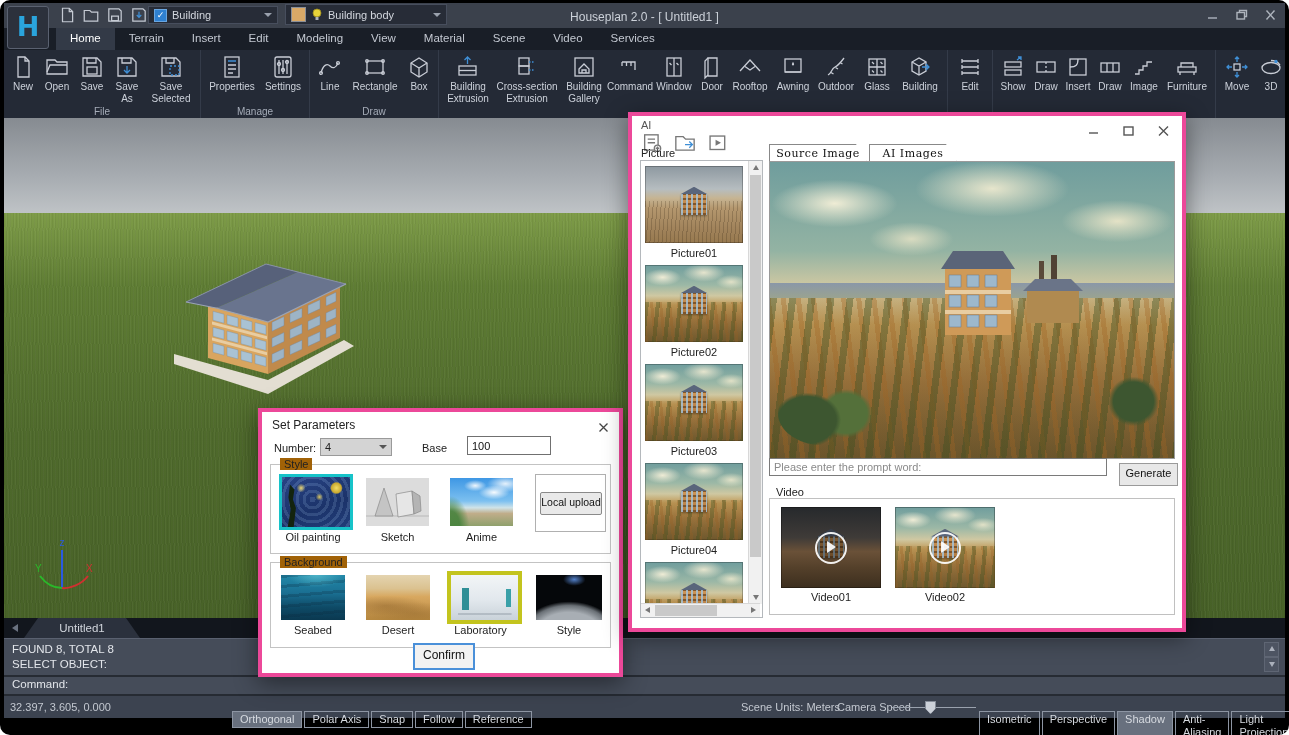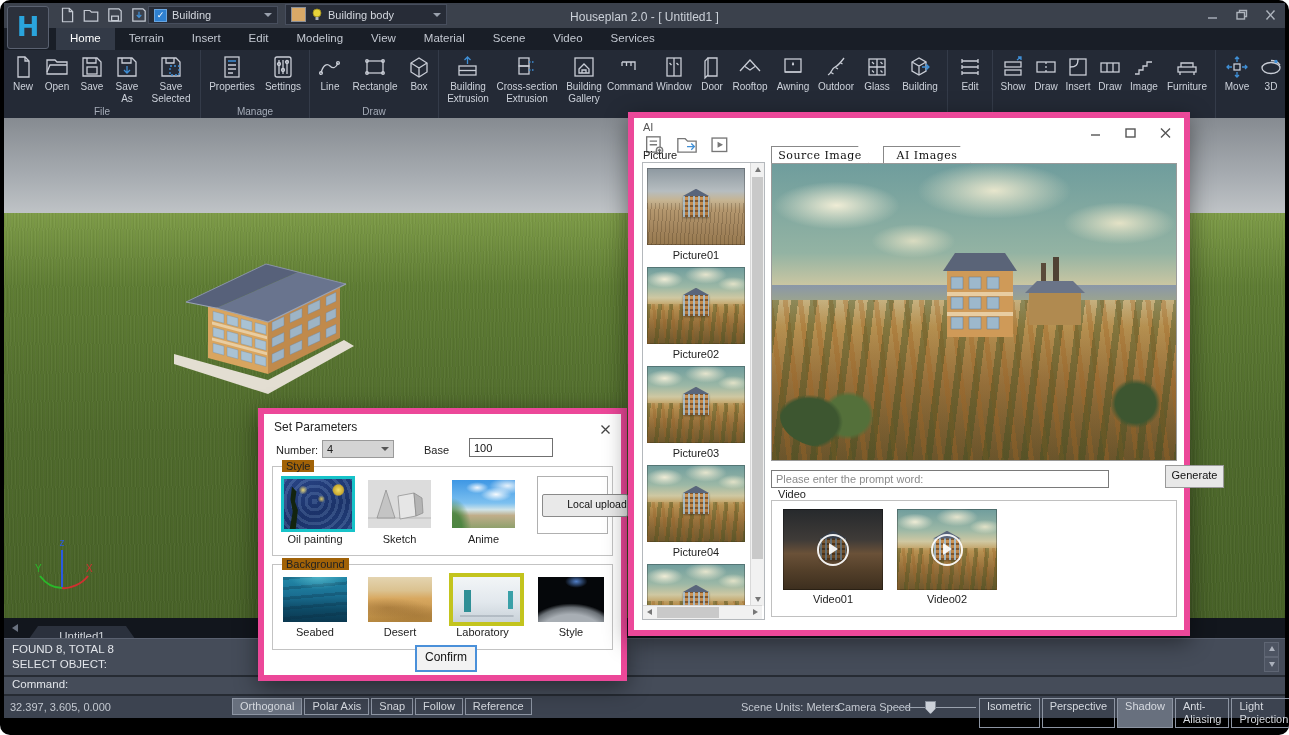--- a/index.html
+++ b/index.html
@@ -47,44 +47,44 @@
   #grass{left:0;top:95px;width:100%;height:405px;
     background:
       repeating-linear-gradient(92deg, rgba(0,0,0,.05) 0 1px, rgba(0,0,0,0) 1px 3px),
       repeating-linear-gradient(88deg, rgba(255,255,255,.04) 0 1px, rgba(0,0,0,0) 1px 4px),
       linear-gradient(180deg,#7e9c48 0,#5f7d34 18%,#4f6a2c 55%,#486228 100%);}
 
   
   #bottomback{left:4px;top:618px;width:1281px;height:100px;background:#262b33;}
   #docstrip{left:4px;top:618px;width:1281px;height:20px;background:#12161d;}
   .doctab-chev{position:absolute;left:8px;top:6px;width:0;height:0;border-top:4px solid transparent;border-bottom:4px solid transparent;border-right:6px solid #6a7280;}
-  #doctab{position:absolute;left:20px;top:8px;width:116px;height:20px;background:#2b313d;color:#d2d6dd;font-size:11.5px;text-align:center;line-height:20px;
+  #doctab{position:absolute;left:20px;top:0;width:116px;height:20px;background:#2b313d;color:#d2d6dd;font-size:11.5px;text-align:center;line-height:20px;
           clip-path:polygon(14px 0, calc(100% - 14px) 0, 100% 100%, 0 100%);}
   #console{left:4px;top:638px;width:1281px;height:37px;background:#454c59;border-top:1px solid #5a6170;color:#e2e5ea;font-size:11.5px;padding:3px 0 0 8px;box-sizing:border-box;line-height:15px;}
   #conscroll{position:absolute;right:8px;top:3px;width:13px;height:30px;display:flex;flex-direction:column;justify-content:space-between;}
   .csbtn{width:13px;height:13px;background:#4d5462;border:1px solid #5f6674;color:#aab0bb;font-size:7px;text-align:center;line-height:12px;}
   #cmdrow{left:4px;top:677px;width:1281px;height:17px;background:#454c59;color:#e2e5ea;font-size:11.5px;padding:1px 0 0 8px;box-sizing:border-box;}
   #statusbar{left:4px;top:696px;width:1281px;height:22px;background:#3c4350;color:#c3c8d0;font-size:11px;}
   #coords{left:6px;top:5px;}
   #ltoggles{left:228px;top:2px;display:flex;gap:2px;}
-  .tog{padding:1px 7px;border:1px solid #8d95a3;color:#d6dae0;font-size:11px;line-height:13px;background:transparent;}
+  .tog{padding:1px 7px;border:1px solid #8d95a3;color:#d6dae0;font-size:11px;line-height:13px;background:transparent;margin-top:13px;}
   .tog.on{background:#68707e;}
   #sunits{left:737px;top:5px;}
   #cslabel{left:833px;top:5px;}
   #cstrack{left:888px;top:11px;width:84px;height:1px;background:#9aa2ae;}
   #csthumb{left:921px;top:5px;width:9px;height:11px;background:#ccd1d9;border:1px solid #858c98;
            clip-path:polygon(0 0,100% 0,100% 55%,50% 100%,0 55%);}
   #rtoggles{left:975px;top:2px;display:flex;gap:2px;}
 
   
   #bldg{left:164px;top:128px;}
   #axis{left:22px;top:418px;}
 
   
-  .dialog{background:#fff;border:6px solid #ec4899;box-shadow:0 6px 22px rgba(0,0,0,.45);}
+  .dialog{background:#fff;border:4px solid #ec4899;box-shadow:0 6px 22px rgba(0,0,0,.45);}
   .dlg-x{width:11px;height:11px;}
   .dlg-x svg{stroke:#444;stroke-width:1.3;fill:none;}
 
   
   #aidlg{left:628px;top:112px;width:550px;height:512px;z-index:30;}
   #ai-title{left:9px;top:3px;font-size:11px;color:#555;}
   #ai-controls{right:12px;top:7px;display:flex;gap:22px;align-items:center;}
   #ai-toolbar{left:9px;top:17px;display:flex;gap:11px;}
   .atb{width:22px;height:18px;}
   .atb svg{stroke:#777;fill:none;stroke-width:1.1;}
@@ -95,28 +95,28 @@
   .plbl{width:98px;text-align:center;font-size:11px;color:#222;padding-top:4px;}
   #vscroll{position:absolute;right:0;top:0;width:13px;height:443px;background:#f1f1f1;border-left:1px solid #d8d8d8;}
   #vthumb{position:absolute;left:1px;top:14px;width:11px;height:382px;background:#c9c9c9;}
   #hscroll{position:absolute;left:0;bottom:0;width:119px;height:13px;background:#f1f1f1;border-top:1px solid #d8d8d8;}
   #hthumb{position:absolute;left:14px;top:1px;width:62px;height:11px;background:#c9c9c9;}
   .sarrow{position:absolute;font-size:8px;color:#777;width:13px;height:13px;text-align:center;line-height:13px;}
   .tri-up{width:0;height:0;border-left:3.5px solid transparent;border-right:3.5px solid transparent;border-bottom:5px solid #777;margin:4px auto;}
   .tri-dn{width:0;height:0;border-left:3.5px solid transparent;border-right:3.5px solid transparent;border-top:5px solid #777;margin:4px auto;}
   .tri-lf{width:0;height:0;border-top:3.5px solid transparent;border-bottom:3.5px solid transparent;border-right:5px solid #777;margin:3px auto;}
   .tri-rt{width:0;height:0;border-top:3.5px solid transparent;border-bottom:3.5px solid transparent;border-left:5px solid #777;margin:3px auto;}
-  #ai-tabs{left:137px;top:28px;display:flex;gap:14px;}
+  #ai-tabs{left:137px;top:28px;display:flex;gap:2px;}
   .ai-tab{position:relative;height:17px;background:#fff;border:1px solid #888;border-bottom:none;font-size:11px;color:#111;
           font-family:"DejaVu Serif",serif;letter-spacing:.5px;text-align:center;line-height:17px;
           clip-path:polygon(0 0, calc(100% - 11px) 0, 100% 100%, 0 100%);}
   #ai-mainimg{left:137px;top:45px;width:406px;height:298px;border:1px solid #9a9a9a;box-sizing:border-box;overflow:hidden;}
-  #ai-prompt{left:137px;top:352px;width:338px;height:18px;border:1px solid #7a7a7a;font-size:11px;color:#333;padding:0 4px;box-sizing:border-box;font-family:"Liberation Sans",sans-serif;}
+  #ai-prompt{left:137px;top:342px;width:338px;height:18px;border:1px solid #7a7a7a;font-size:11px;color:#333;padding:0 4px;box-sizing:border-box;font-family:"Liberation Sans",sans-serif;}
   #ai-prompt::placeholder{color:#8a8a8a;}
-  #ai-gen{left:487px;top:347px;width:57px;height:21px;background:#e8e8e8;border:1px solid #9a9a9a;font-size:11px;color:#111;text-align:center;line-height:19px;margin-left:44px;}
+  #ai-gen{left:487px;top:347px;width:57px;height:21px;background:#e8e8e8;border:1px solid #9a9a9a;font-size:11px;color:#111;text-align:center;line-height:19px;}
   #video-label{left:144px;top:370px;font-size:11px;color:#222;}
   #video-panel{left:137px;top:382px;width:406px;height:117px;border:1px solid #c0c0c0;box-sizing:border-box;}
   .vthumbx{position:absolute;top:8px;width:100px;}
   .vimg{width:100px;height:81px;position:relative;overflow:hidden;box-shadow:inset 0 0 0 1px rgba(0,0,0,.3);}
   .vlbl{width:100px;text-align:center;font-size:11px;color:#222;padding-top:3px;}
   .play{position:absolute;left:50%;top:50%;width:28px;height:28px;margin:-16px 0 0 -16px;border:2px solid rgba(255,255,255,.92);border-radius:50%;}
   .play::after{content:"";position:absolute;left:10px;top:7px;border-left:9px solid rgba(255,255,255,.92);border-top:6px solid transparent;border-bottom:6px solid transparent;}
 
   
   #spdlg{left:258px;top:408px;width:357px;height:261px;z-index:25;}
@@ -129,21 +129,21 @@
   #sp-base{left:205px;top:24px;width:84px;height:19px;border:1px solid #707070;font-size:11px;color:#111;padding:0 4px;box-sizing:border-box;font-family:"Liberation Sans",sans-serif;}
   .fieldset{position:absolute;border:1px solid #c3c3c3;}
   .legend{position:absolute;top:-7px;left:9px;background:#a16207;padding:0 4px;font-size:11px;color:#222;}
   #sp-style{left:8px;top:52px;width:339px;height:88px;}
   #sp-bg{left:8px;top:150px;width:339px;height:84px;}
   .thumbimg{position:absolute;overflow:hidden;}
   .sel-teal{border:3px solid #17c3c9;}
   .sel-yellow{border:4px solid #c3c41e;}
   .tlbl{position:absolute;text-align:center;font-size:11px;color:#222;}
   #uploadbox{position:absolute;left:264px;top:9px;width:69px;height:56px;border:1px solid #b0b0b0;}
-  #uploadbtn{position:absolute;left:4px;top:17px;width:60px;height:21px;background:#e9e9e9;border:1px solid #8a8a8a;border-radius:2px;font-size:10.5px;color:#111;text-align:center;line-height:19px;padding-left:24px;}
+  #uploadbtn{position:absolute;left:4px;top:17px;width:60px;height:21px;background:#e9e9e9;border:1px solid #8a8a8a;border-radius:2px;font-size:10.5px;color:#111;text-align:center;line-height:19px;}
   #sp-confirm{left:151px;top:231px;width:58px;height:23px;background:#f2f2f2;border:2px solid #4a90d9;font-size:12px;color:#111;text-align:center;line-height:20px;}
 
   
   .bg-photo-desert{background:linear-gradient(180deg,#8d98a0 0%,#b6bdc0 30%,#c6b492 42%,#b4976e 55%,#a2845c 80%,#97794f 100%);}
   .bg-photo-desert .speck{position:absolute;left:0;top:45%;width:100%;height:55%;
      background:repeating-linear-gradient(95deg, rgba(60,45,25,.25) 0 1px, rgba(0,0,0,0) 1px 4px);}
   .bg-painting{background:
      radial-gradient(26px 12px at 18% 16%, rgba(244,239,216,.95), rgba(244,239,216,0) 70%),
      radial-gradient(30px 13px at 60% 10%, rgba(240,235,210,.9), rgba(240,235,210,0) 70%),
      radial-gradient(22px 10px at 88% 22%, rgba(238,233,205,.85), rgba(238,233,205,0) 70%),

